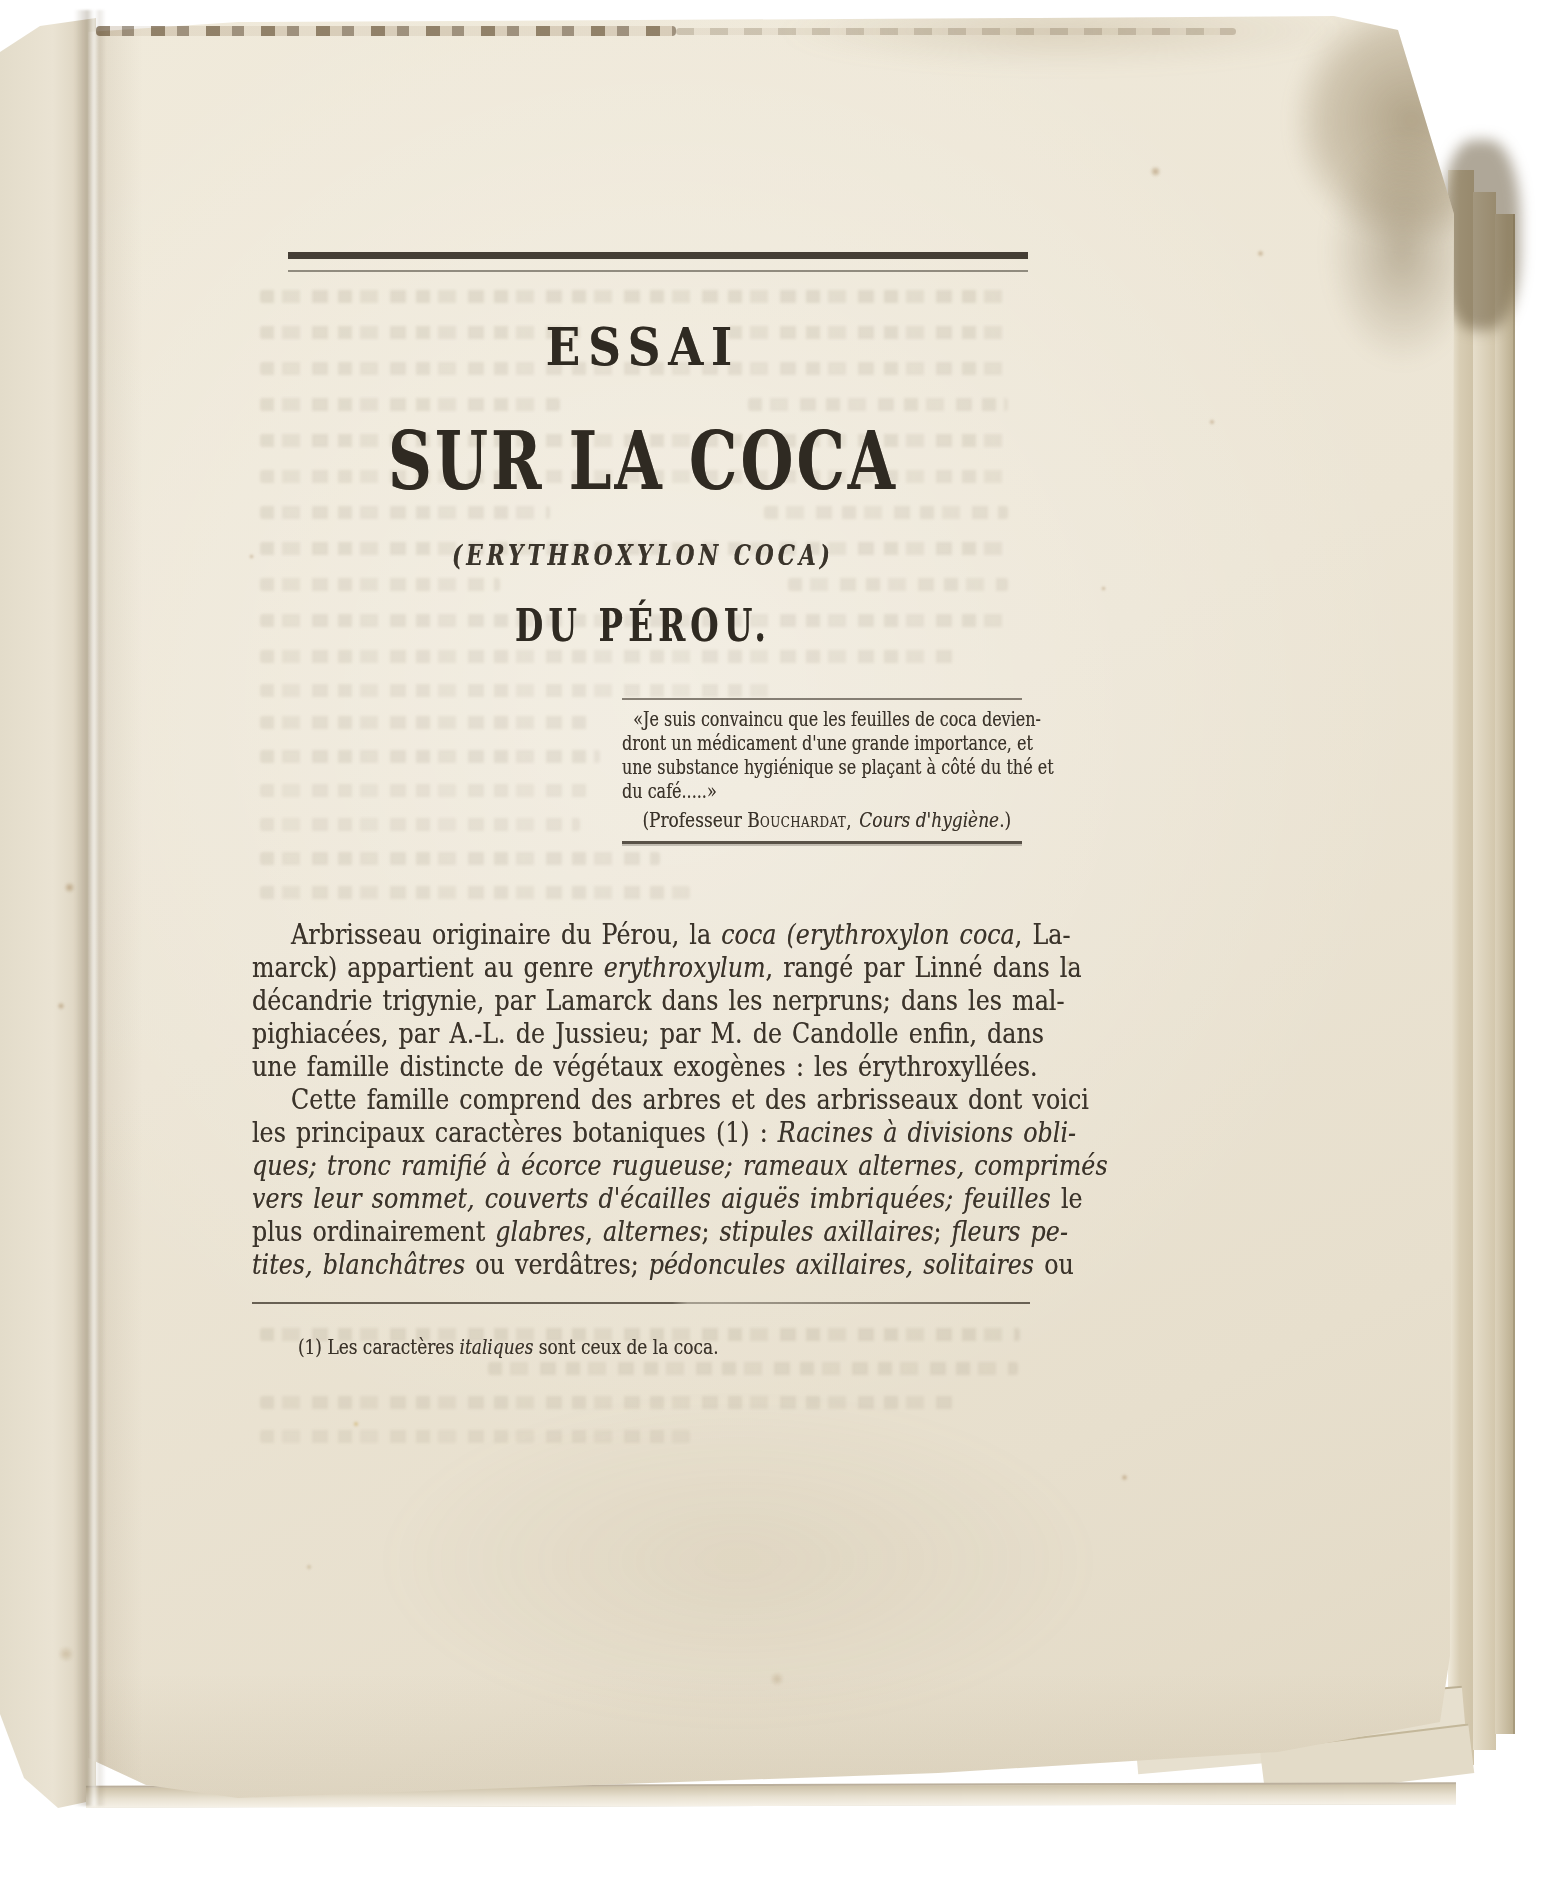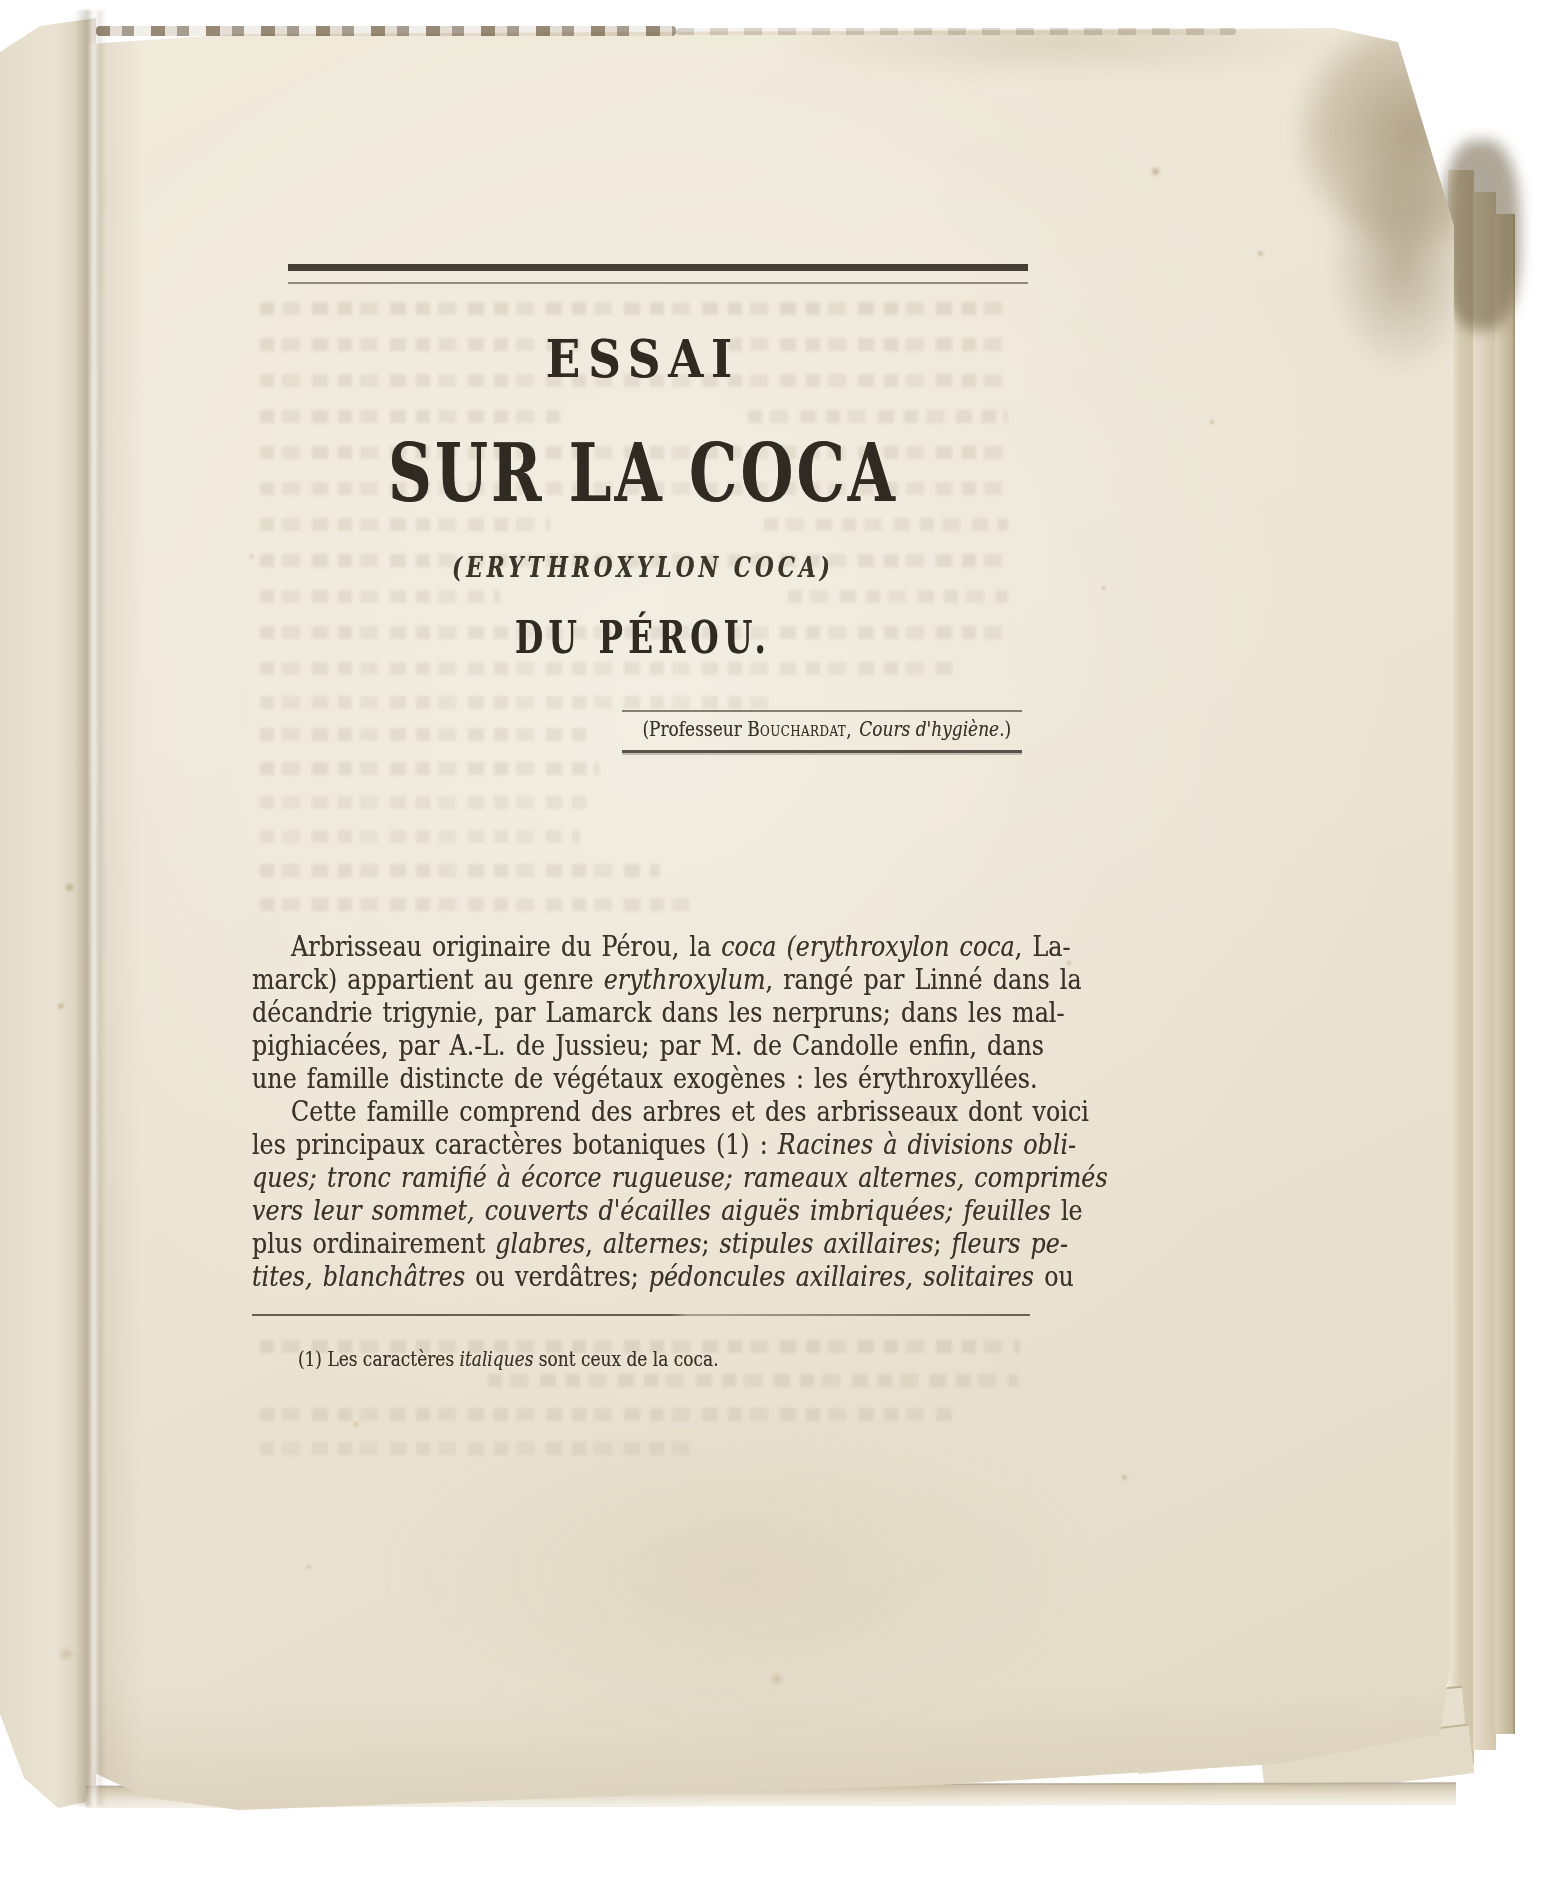--- a/index.html
+++ b/index.html
@@ -21,21 +21,21 @@
   .fe-stain{left:1442px;top:140px;width:78px;height:190px;background:rgba(96,80,50,.5);
     filter:blur(7px);border-radius:40%;}
   .cp1{left:1135px;top:1700px;width:330px;height:58px;background:#e7e0cf;
     border-top:2px solid #bcb094;transform:rotate(-5deg);}
   .cp2{left:1262px;top:1736px;width:210px;height:48px;background:#e3dbc8;
     border-top:2px solid #c3b79a;transform:rotate(-7deg);}
   .bottom-edge{position:absolute;left:86px;top:1784px;width:1370px;height:20px;
     background:linear-gradient(180deg,#cdc2a9,#e8e1d1 55%,#f6f1e7);
     border-top:2px solid rgba(118,98,68,.45);transform:rotate(-.15deg);}
 
-  .page-main{position:absolute;left:88px;top:28px;width:1366px;height:1782px;
+  .page-main{position:absolute;left:88px;top:16px;width:1366px;height:1782px;
     background:linear-gradient(155deg,#f0eadb 0%,#ece5d5 45%,#e7dfcd 78%,#e2d9c5 100%);
     clip-path:polygon(0 16px,150px 6px,950px 2px,1246px 0px,1310px 14px,1366px 198px,
       1362px 1640px,1352px 1706px,1190px 1736px,850px 1757px,420px 1772px,150px 1782px,
       58px 1769px,0 1742px);}
   .page-main::before{content:"";position:absolute;inset:0;pointer-events:none;background:
     radial-gradient(90% 70% at 42% 38%, rgba(255,255,255,.32), rgba(255,255,255,0) 62%),
     linear-gradient(90deg, rgba(135,115,85,.16), rgba(135,115,85,0) 4%),
     linear-gradient(0deg, rgba(150,130,95,.12), rgba(150,130,95,0) 7%);}
   .stain{position:absolute;pointer-events:none;}
   .stain1{left:1140px;top:-12px;width:262px;height:292px;filter:blur(7px);
@@ -147,20 +147,26 @@
       <div class="print">
       <div class="rule-top"></div>
 
       <div class="tl t1">ESSAI</div>
       <div class="tl t2">SUR LA COCA</div>
       <div class="tl t3">(ERYTHROXYLON COCA)</div>
       <div class="tl t4">DU PÉROU.</div>
 
       <div class="epi">
         <div class="epi-rule"></div>
+        <div class="epi-lines">
+          <div class="el">«Je suis convaincu que les feuilles de coca devien-</div>
+          <div class="el">dront un médicament d'une grande importance, et</div>
+          <div class="el">une substance hygiénique se plaçant à côté du thé et</div>
+          <div class="el">du café.....»</div>
+        </div>
         <div class="epi-attr"><span>(Professeur </span><span class="sc">Bouchardat</span><span>,</span><em>Cours d'hygiène</em><span>.)</span></div>
         <div class="epi-rule2"></div>
       </div>
 
       <div class="bodytext">
         <div class="bl ind"><span>Arbrisseau originaire du Pérou, la </span><em>coca</em><span> </span><em>(erythroxylon coca</em><span>, La-</span></div>
         <div class="bl"><span>marck) appartient au genre </span><em>erythroxylum</em><span>, rangé par Linné dans la</span></div>
         <div class="bl"><span>décandrie trigynie, par Lamarck dans les nerpruns; dans les mal-</span></div>
         <div class="bl"><span>pighiacées, par A.-L. de Jussieu; par M. de Candolle enfin, dans</span></div>
         <div class="bl"><span>une famille distincte de végétaux exogènes : les érythroxyllées.</span></div>

